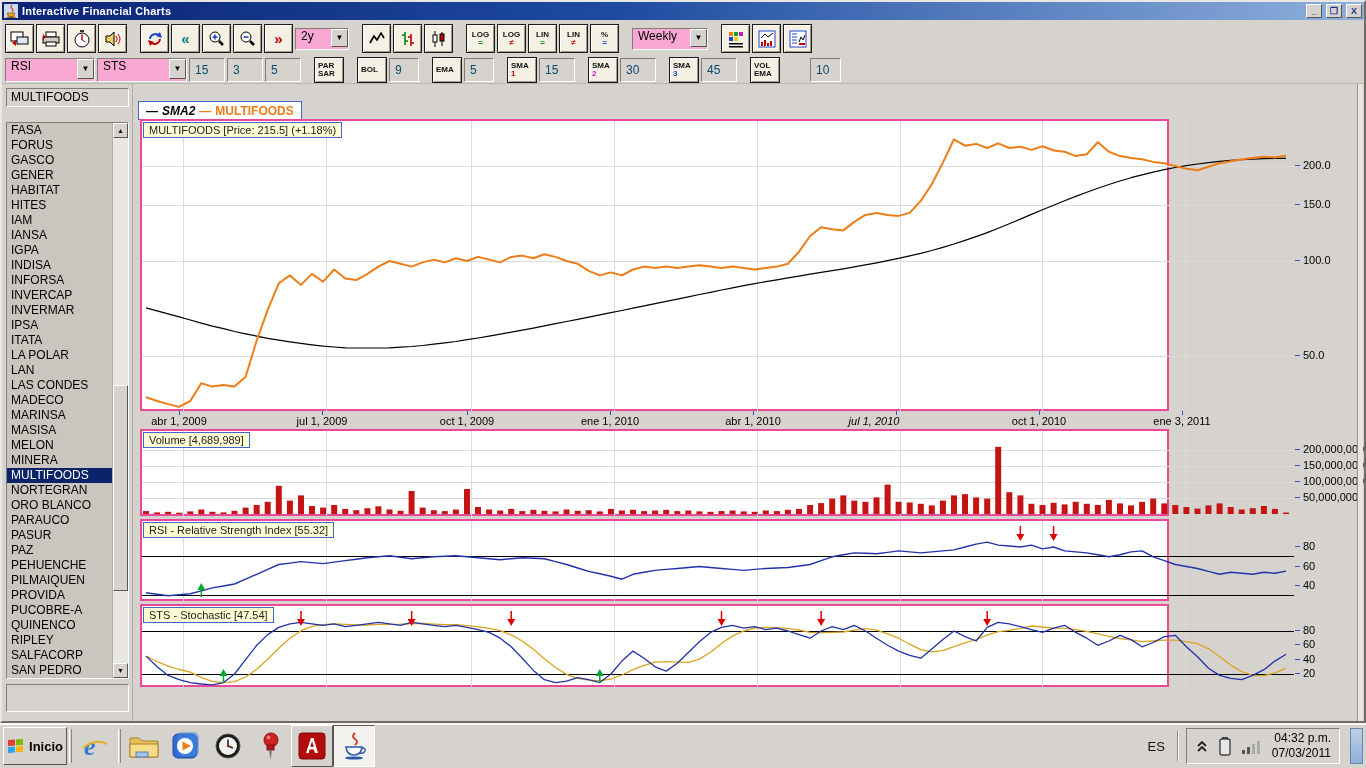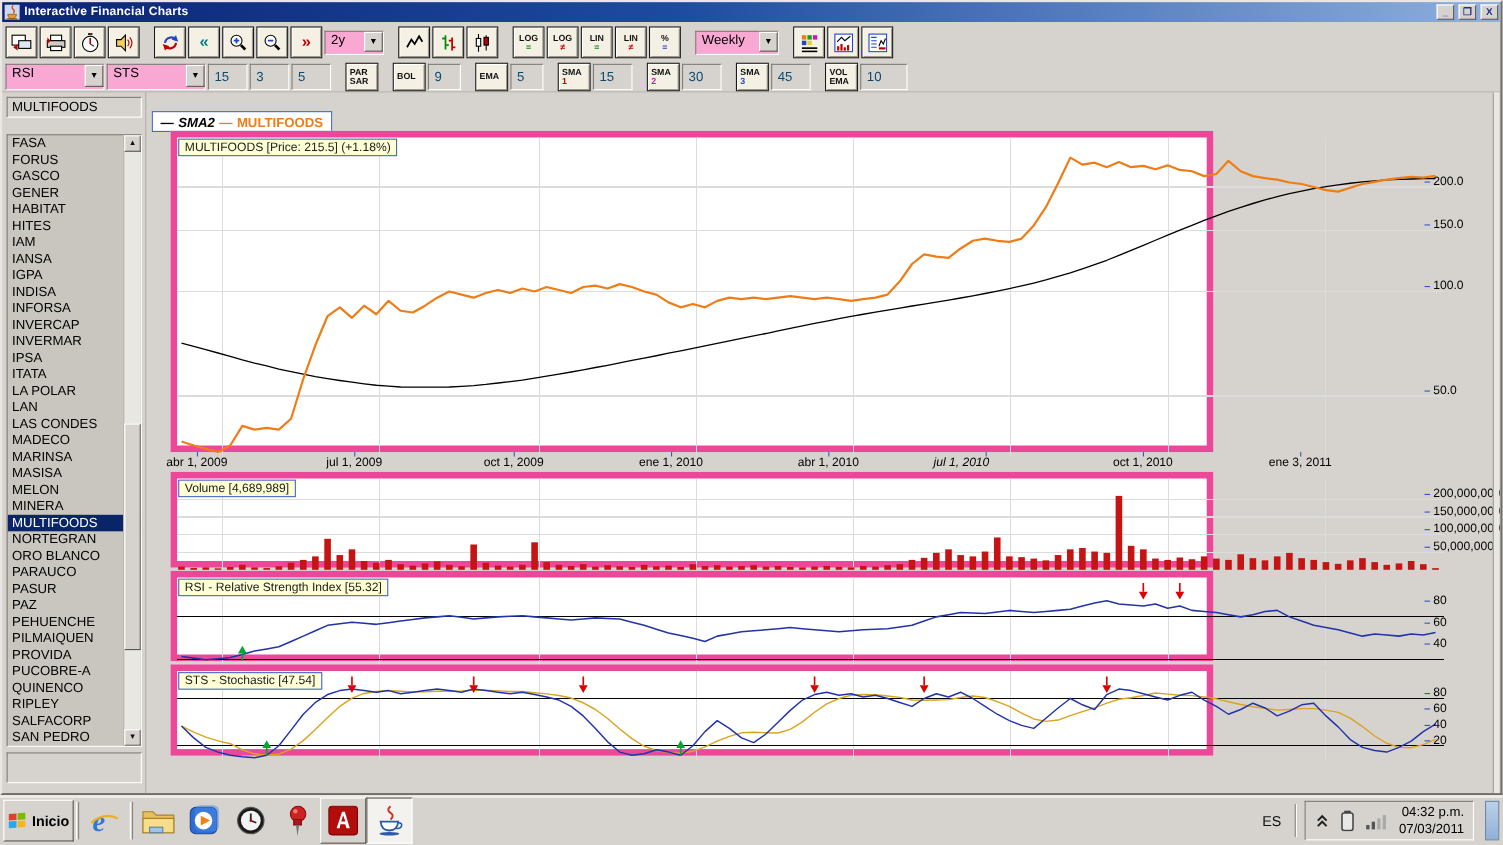--- a/index.html
+++ b/index.html
@@ -32,21 +32,21 @@
   .litem{height:15px;font-size:12px;line-height:15px;padding-left:4px;color:#000;white-space:nowrap;cursor:default}
   .litem.sel{background:#0a246a;color:#fff}
   .vscroll{position:absolute;right:0;top:0;width:16px;height:100%;background:#e9e7e2;border-left:1px solid #b2afa8}
   .sbtn{height:15px;width:100%;background:#d6d3ce;border:1px solid;border-color:#fff #5a564e #5a564e #fff;font-size:7px;line-height:13px;text-align:center;color:#111;padding:0}
   .sthumb{position:absolute;left:0;top:262px;width:15px;height:206px;background:#d6d3ce;border:1px solid;border-color:#fff #5a564e #5a564e #fff}
   .infofield{margin-top:5px;height:28px;border:1px solid;border-color:#807d76 #fff #fff #807d76;background:#d6d3ce}
   
   #chartarea{position:relative;flex:1;height:637px}
   .legend{position:absolute;left:5px;top:17px;height:19px;background:#fff;border:1px solid #4466cc;display:flex;align-items:center;font-size:12px;font-weight:bold;padding:0 7px;gap:4px}
   .legend .dash{font-weight:bold}
-  .cpanel{position:absolute;left:22px;width:948px;background:#fff;border:6px solid #ec4899}
+  .cpanel{position:absolute;left:7px;width:1029px;background:#fff;border:2px solid #ec4899}
   .plabel{position:absolute;left:1px;top:1px;background:#ffffd6;border:1px solid #4466cc;font-size:11px;padding:0 5px;height:16px;line-height:15px;color:#222;white-space:nowrap}
   #xaxis{position:absolute;left:5px;top:327px;width:1154px;height:18px;font-size:11px;color:#000}
   .xt{position:absolute;top:0;width:1px;height:4px;background:#3355cc}
   .xl{position:absolute;top:4px;transform:translateX(-50%);white-space:nowrap}
   .axis{position:absolute;left:1162px;width:72px}
   .axlab{position:absolute;left:0;font-size:11px;white-space:nowrap;display:flex;align-items:center;height:14px;color:#000}
   .axlab i{display:inline-block;width:5px;height:1px;background:#3355cc;margin-right:3px}
   #rightedge{position:absolute;right:1px;top:0;width:6px;height:637px;background:#e9e7e2;border-left:1px solid #9a968e}
   
   #taskbar{position:absolute;left:0;top:723px;width:1366px;height:45px;background:#d6d3ce;border-top:1px solid #f7f6f3;box-shadow:inset 0 1px 0 #fff;display:flex;align-items:center;padding:0 3px}
@@ -282,21 +282,21 @@
     <button class="t2btn">
       <span class="stack">SMA</span>
       <span class="stack symb">3</span>
     </button>
     <input class="fld" value="45" style="">
     <span class="gap"></span>
     <button class="t2btn">
       <span class="stack">VOL</span>
       <span class="stack">EMA</span>
     </button>
-    <input class="fld" style="width: 43px;" value="10">
+    <input class="fld" style="width: 31px; margin-left: 28px;" value="10">
   </div>
 
   <div id="content">
     <div id="sidebar">
       <div class="symfield">MULTIFOODS</div>
       <div class="listbox">
         <div id="listitems">
             <div class="litem">FASA</div>
             <div class="litem">FORUS</div>
             <div class="litem">GASCO</div>

